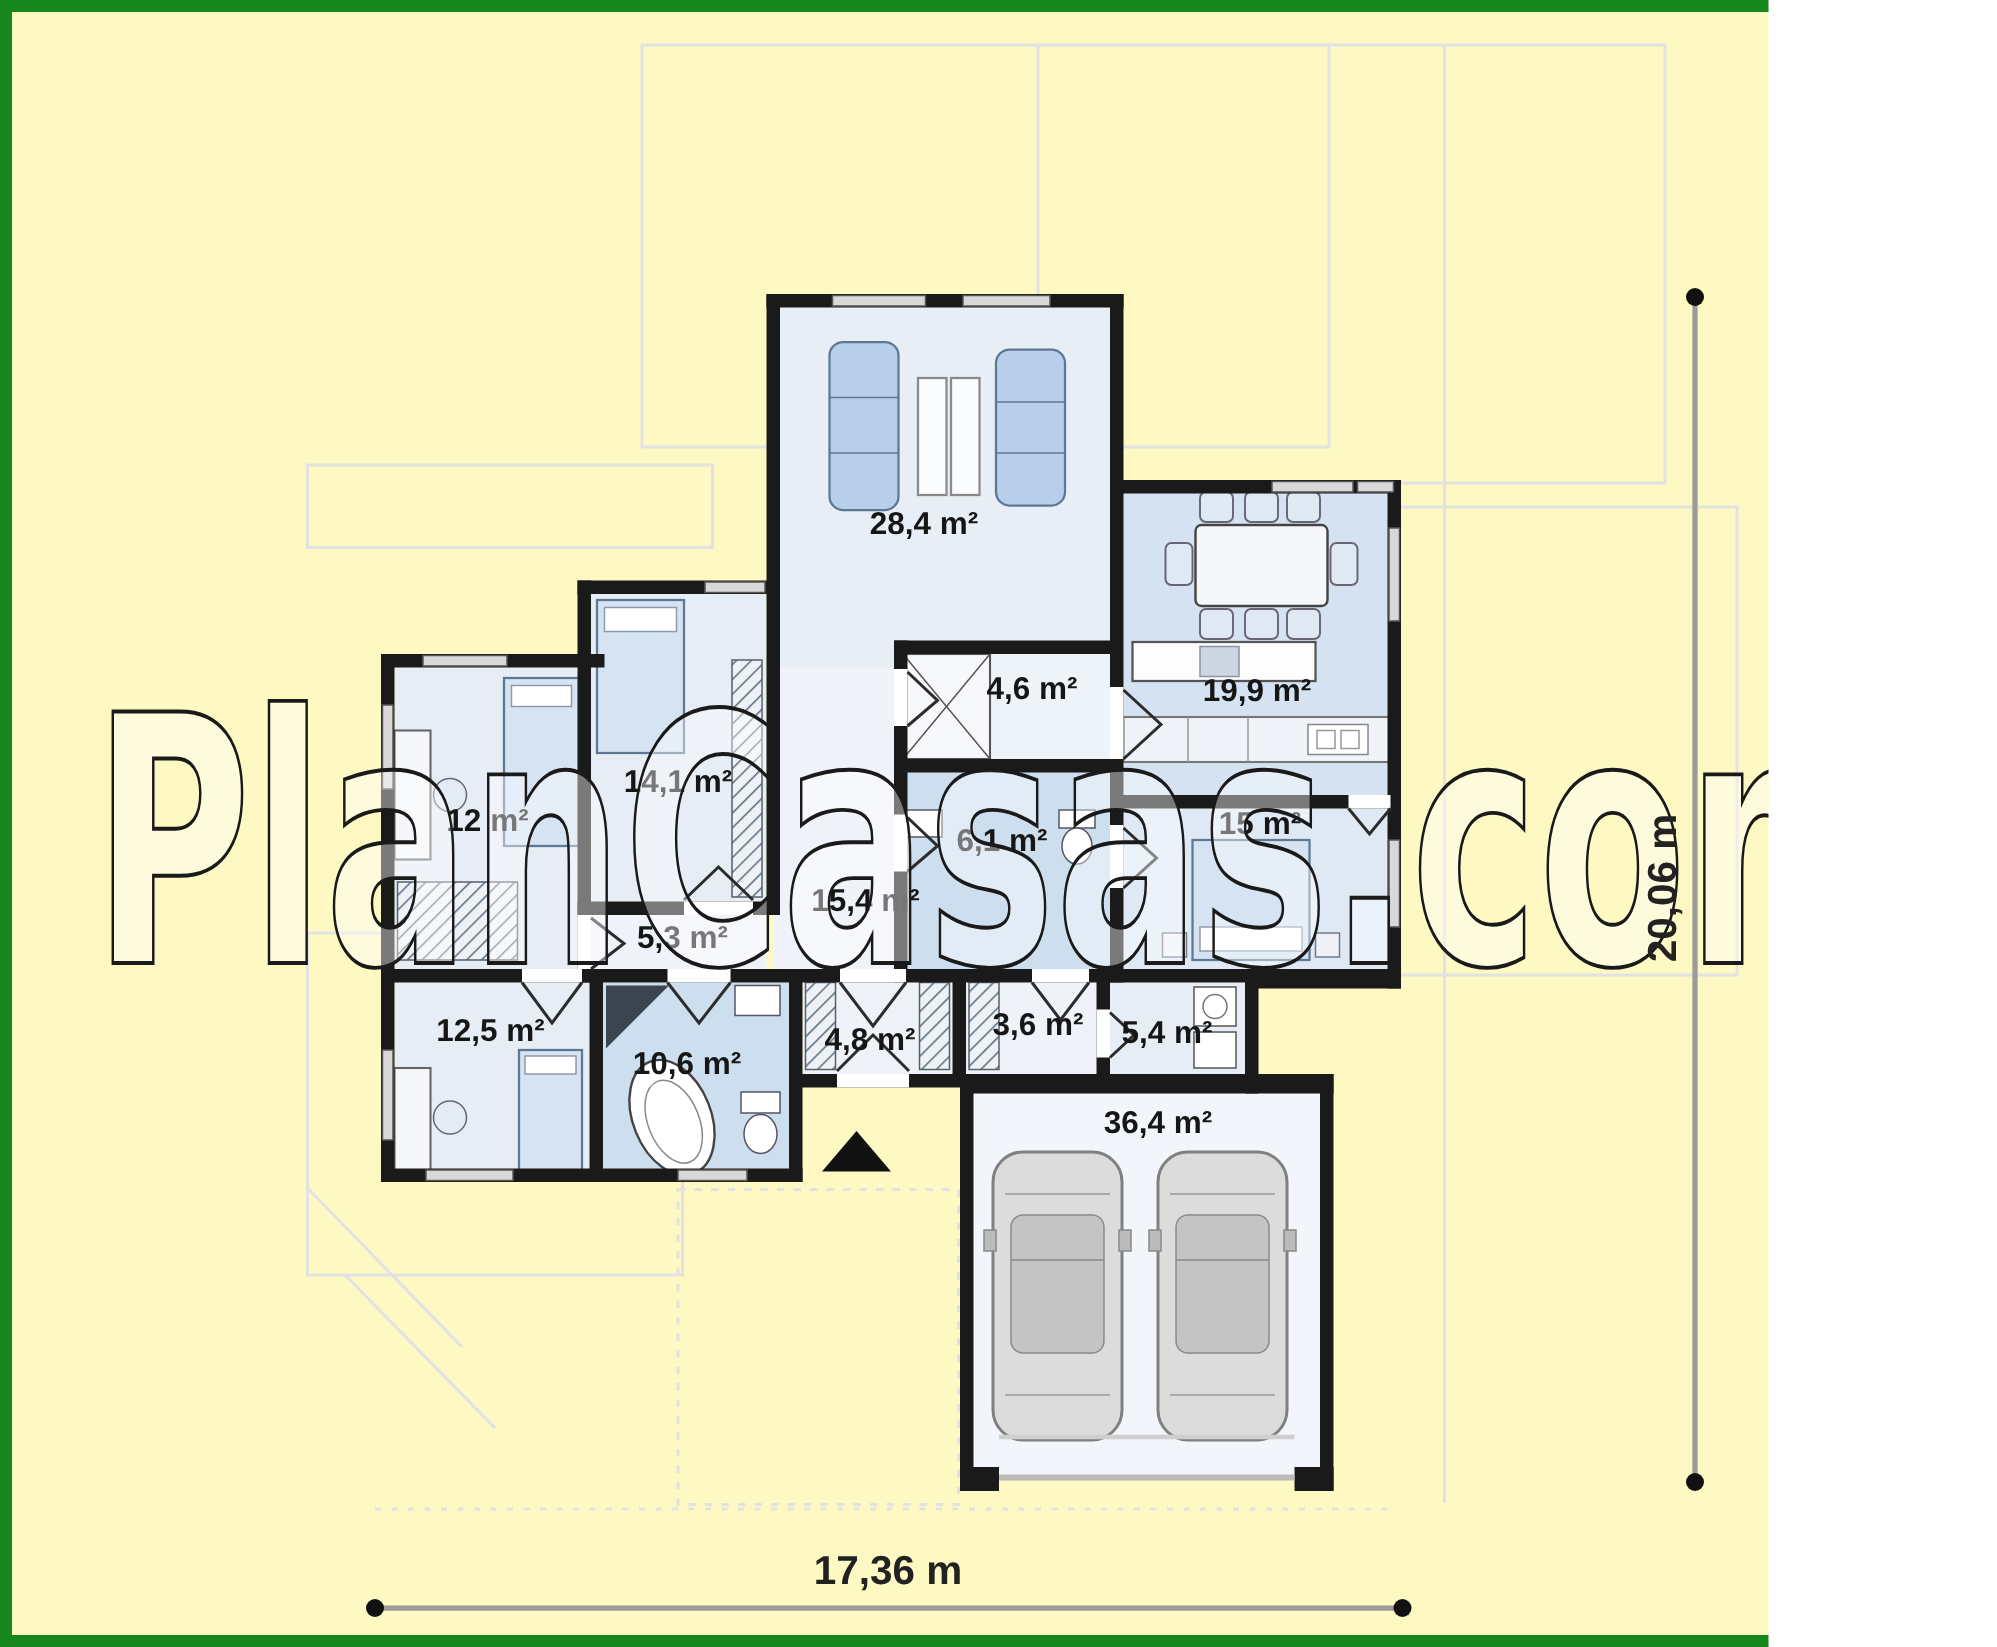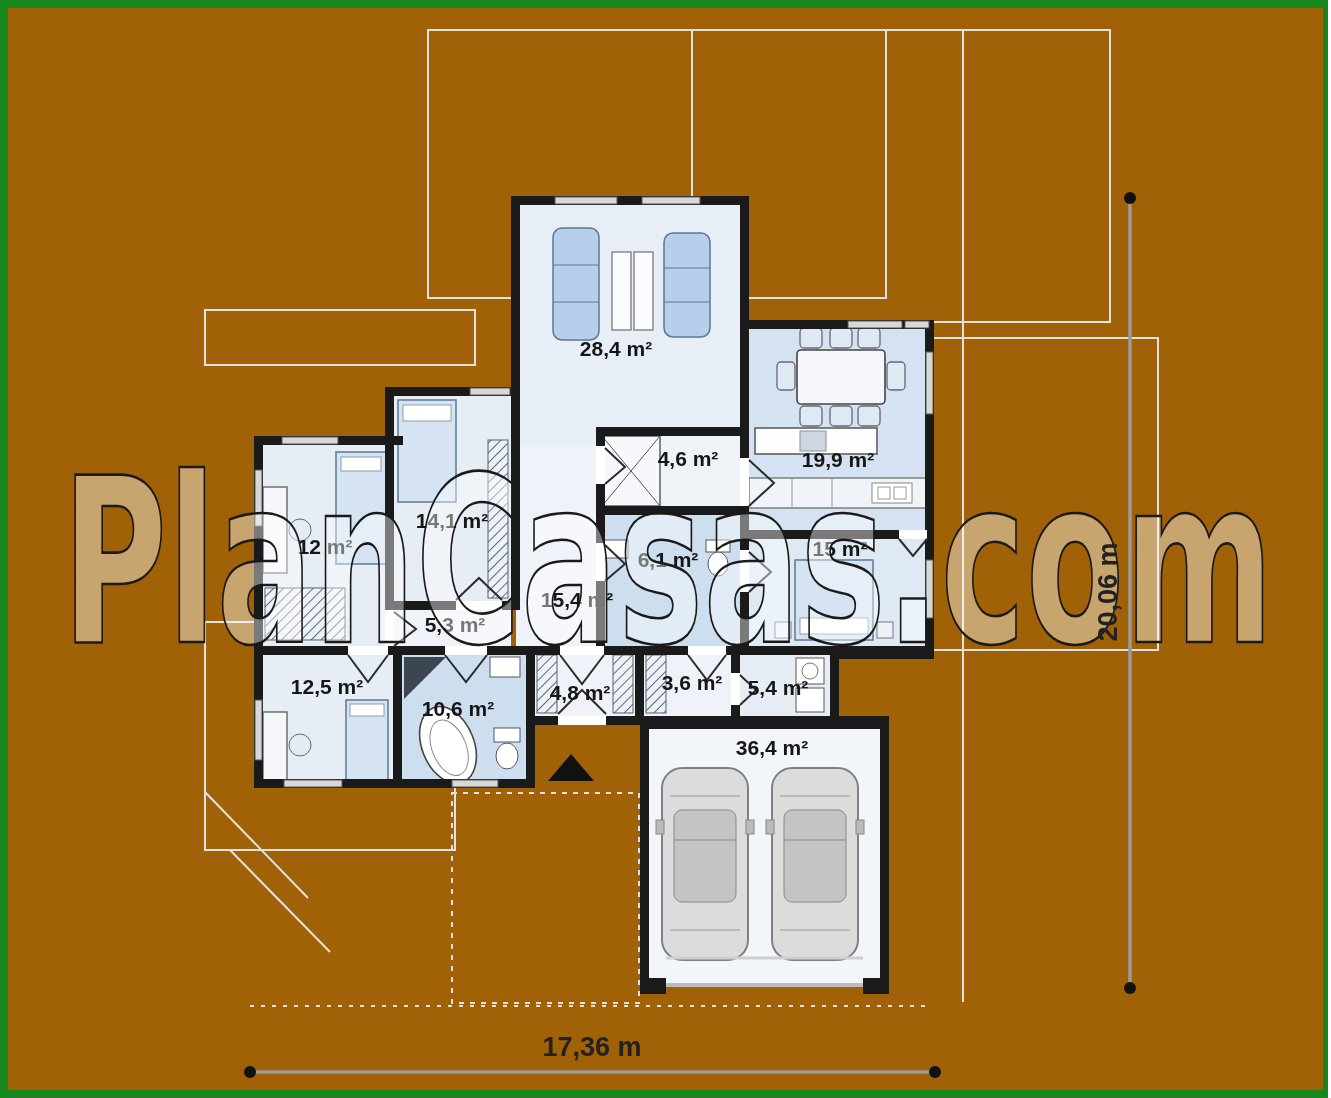--- a/index.html
+++ b/index.html
@@ -1,16 +1,16 @@
 <!DOCTYPE html>
 <html><head>
 <meta charset="utf-8">
 <style>
   html,body{margin:0;padding:0;background:#ffffff;}
-  .stage{position:relative;width:1328px;height:1098px;background:#a16207;overflow:hidden;
+  .stage{position:relative;width:1179px;height:1098px;background:#fef9c3;overflow:hidden;
          font-family:"Liberation Sans", sans-serif;}
   svg{position:absolute;inset:0;display:block;}
   .arealbl{font-family:"Liberation Sans", sans-serif;font-weight:700;font-size:21px;fill:#161616;}
   .dimlbl{font-family:"Liberation Sans", sans-serif;font-weight:700;font-size:27px;fill:#222;}
   .wm{font-family:"DejaVu Sans", sans-serif;font-weight:700;
       fill:rgba(255,255,255,0.42);stroke:#1a1a1a;stroke-width:2.6px;}
 </style>
 </head>
 <body>
 

